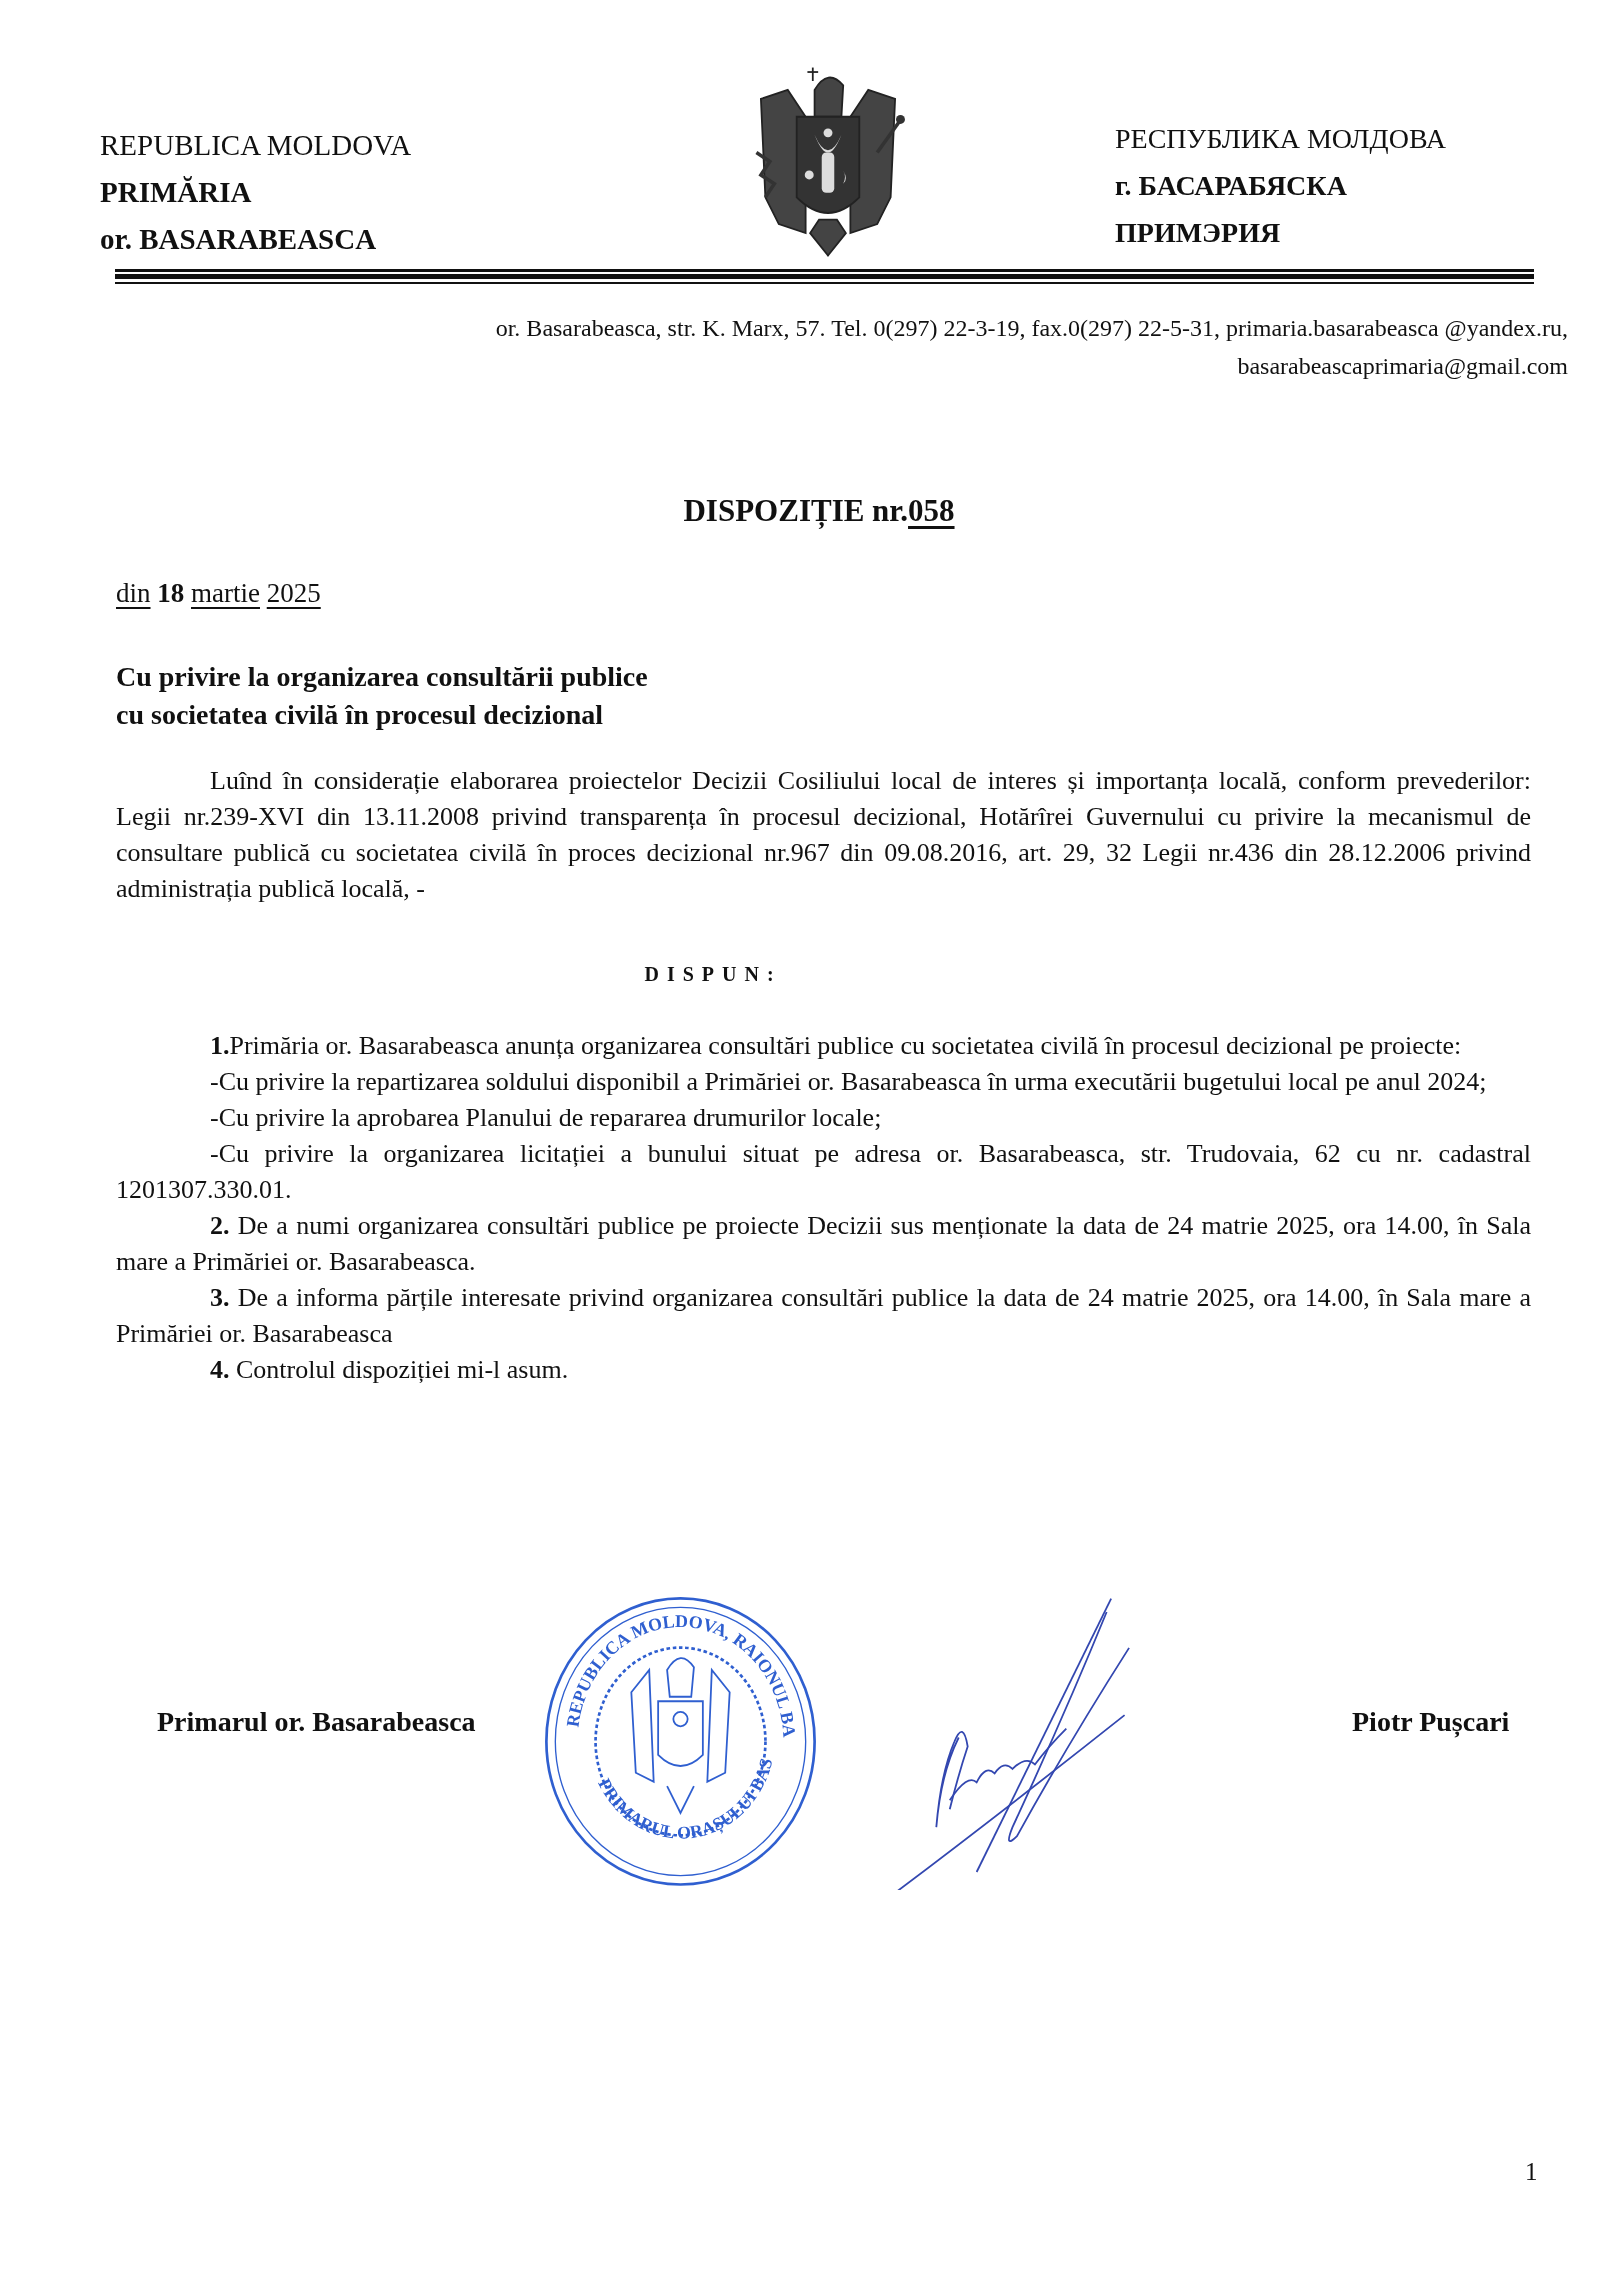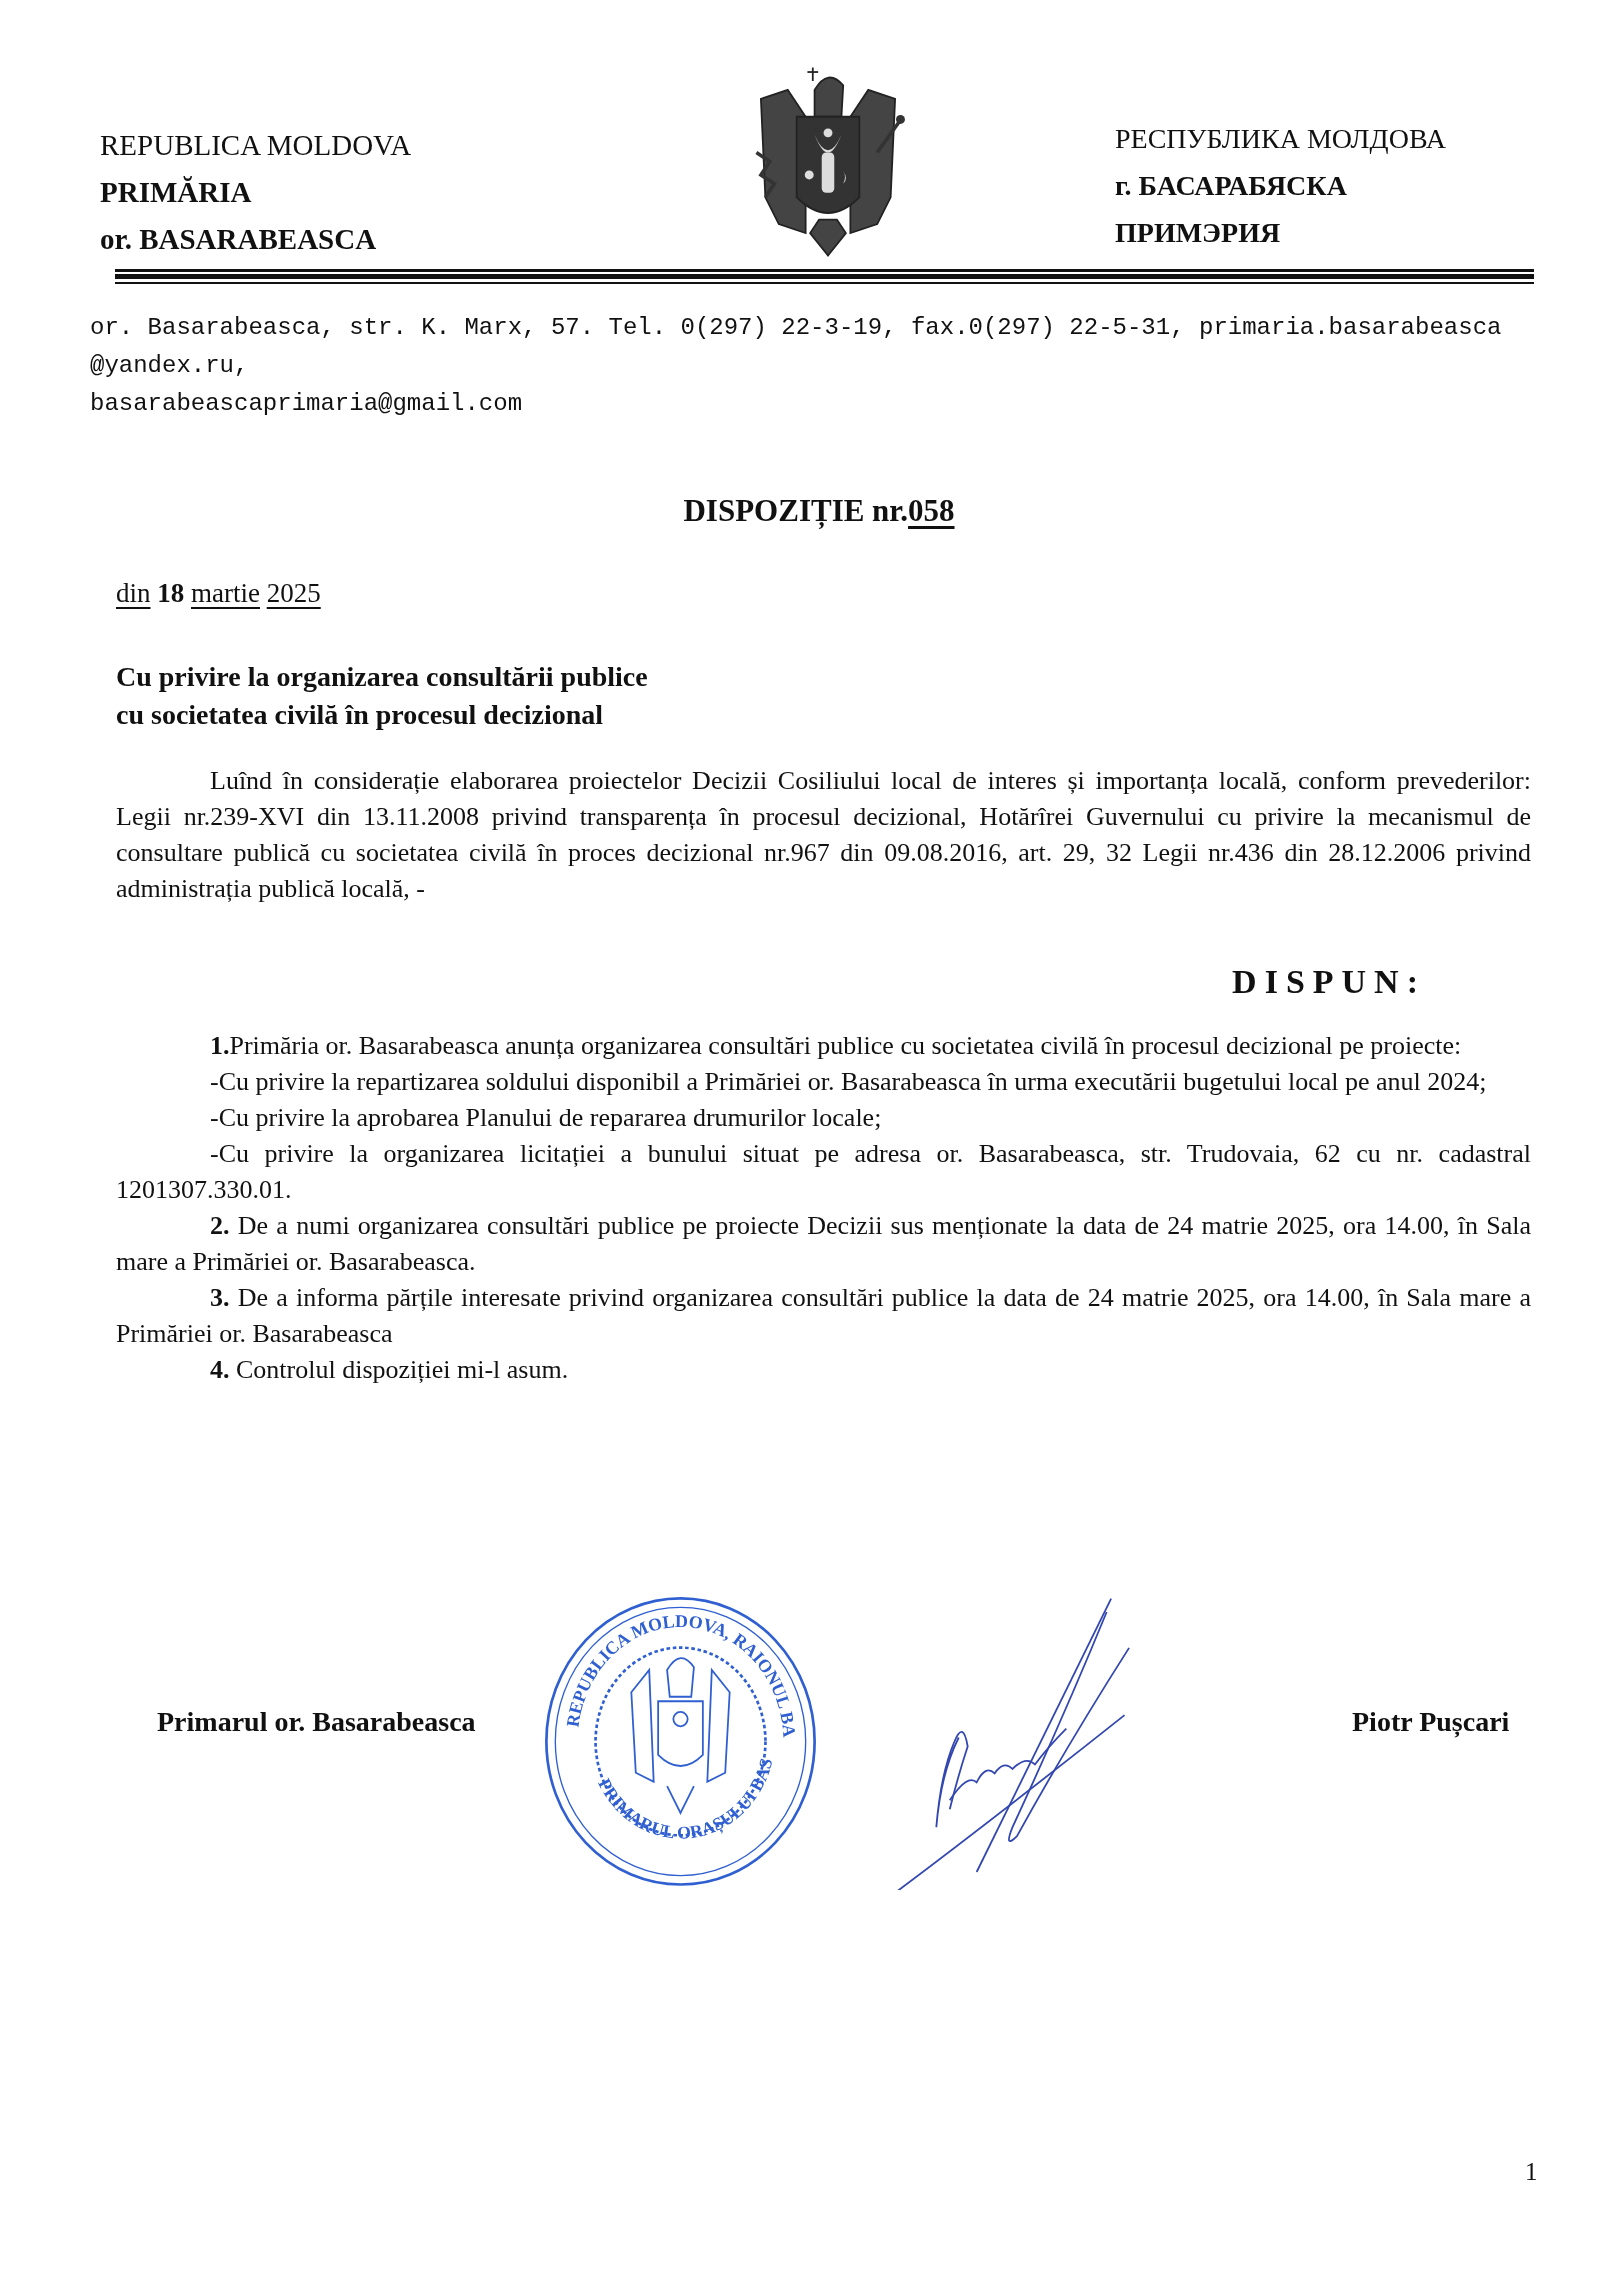--- a/index.html
+++ b/index.html
@@ -5,28 +5,28 @@
   html, body { margin: 0; padding: 0; background: #ffffff; }
   body { width: 1622px; height: 2293px; position: relative; overflow: hidden;
          font-family: "Liberation Serif", "DejaVu Serif", serif; color: #111; }
   .abs { position: absolute; }
   .hdr-left { left: 100px; top: 122px; font-size: 29px; line-height: 47px; }
   .hdr-right { left: 1115px; top: 115px; font-size: 28px; line-height: 47px; }
   .b { font-weight: bold; }
   .emblem { left: 743px; top: 63px; width: 170px; height: 197px; }
   .rules { left: 115px; top: 269px; width: 1419px; }
   .rules div { background: #111; }
-  .contact { left: 90px; top: 309px; width: 1478px; text-align: left; font-size: 24px; line-height: 38px; font-family: Liberation Mono, monospace; }
+  .contact { left: 90px; top: 309px; width: 1478px; text-align: right; font-size: 24px; line-height: 38px; }
   .title { left: 0; width: 1622px; top: 493px; text-align: center; font-size: 31px; font-weight: bold; padding-left: 16px; box-sizing: border-box; }
   .u { text-decoration: underline; text-underline-offset: 4.5px; margin-top: 26px; }
   .date { left: 116px; top: 578px; font-size: 27px; }
   .subject { left: 116px; top: 658px; font-size: 28px; font-weight: bold; line-height: 38px; }
   .body { left: 116px; width: 1415px; font-size: 26px; line-height: 36px; text-align: justify; }
   .para { text-indent: 94px; margin: 0; }
-  .dispun { left: 0; width: 1426px; top: 963px; text-align: right; font-size: 34px; font-weight: bold; letter-spacing: 8px; }
+  .dispun { left: 0; width: 1426px; top: 963px; text-align: center; font-size: 20px; font-weight: bold; letter-spacing: 8px; }
   .sig-left { left: 157px; top: 1706px; font-size: 28px; font-weight: bold; }
   .sig-right { left: 1352px; top: 1706px; font-size: 28px; font-weight: bold; }
   .stamp { left: 537px; top: 1585px; width: 287px; height: 304px; }
   .signature { left: 887px; top: 1594px; width: 260px; height: 296px; }
   .pagenum { left: 1525px; top: 2158px; font-size: 25px; }
 </style>
 </head>
 <body>
 
 <div class="abs hdr-left">

